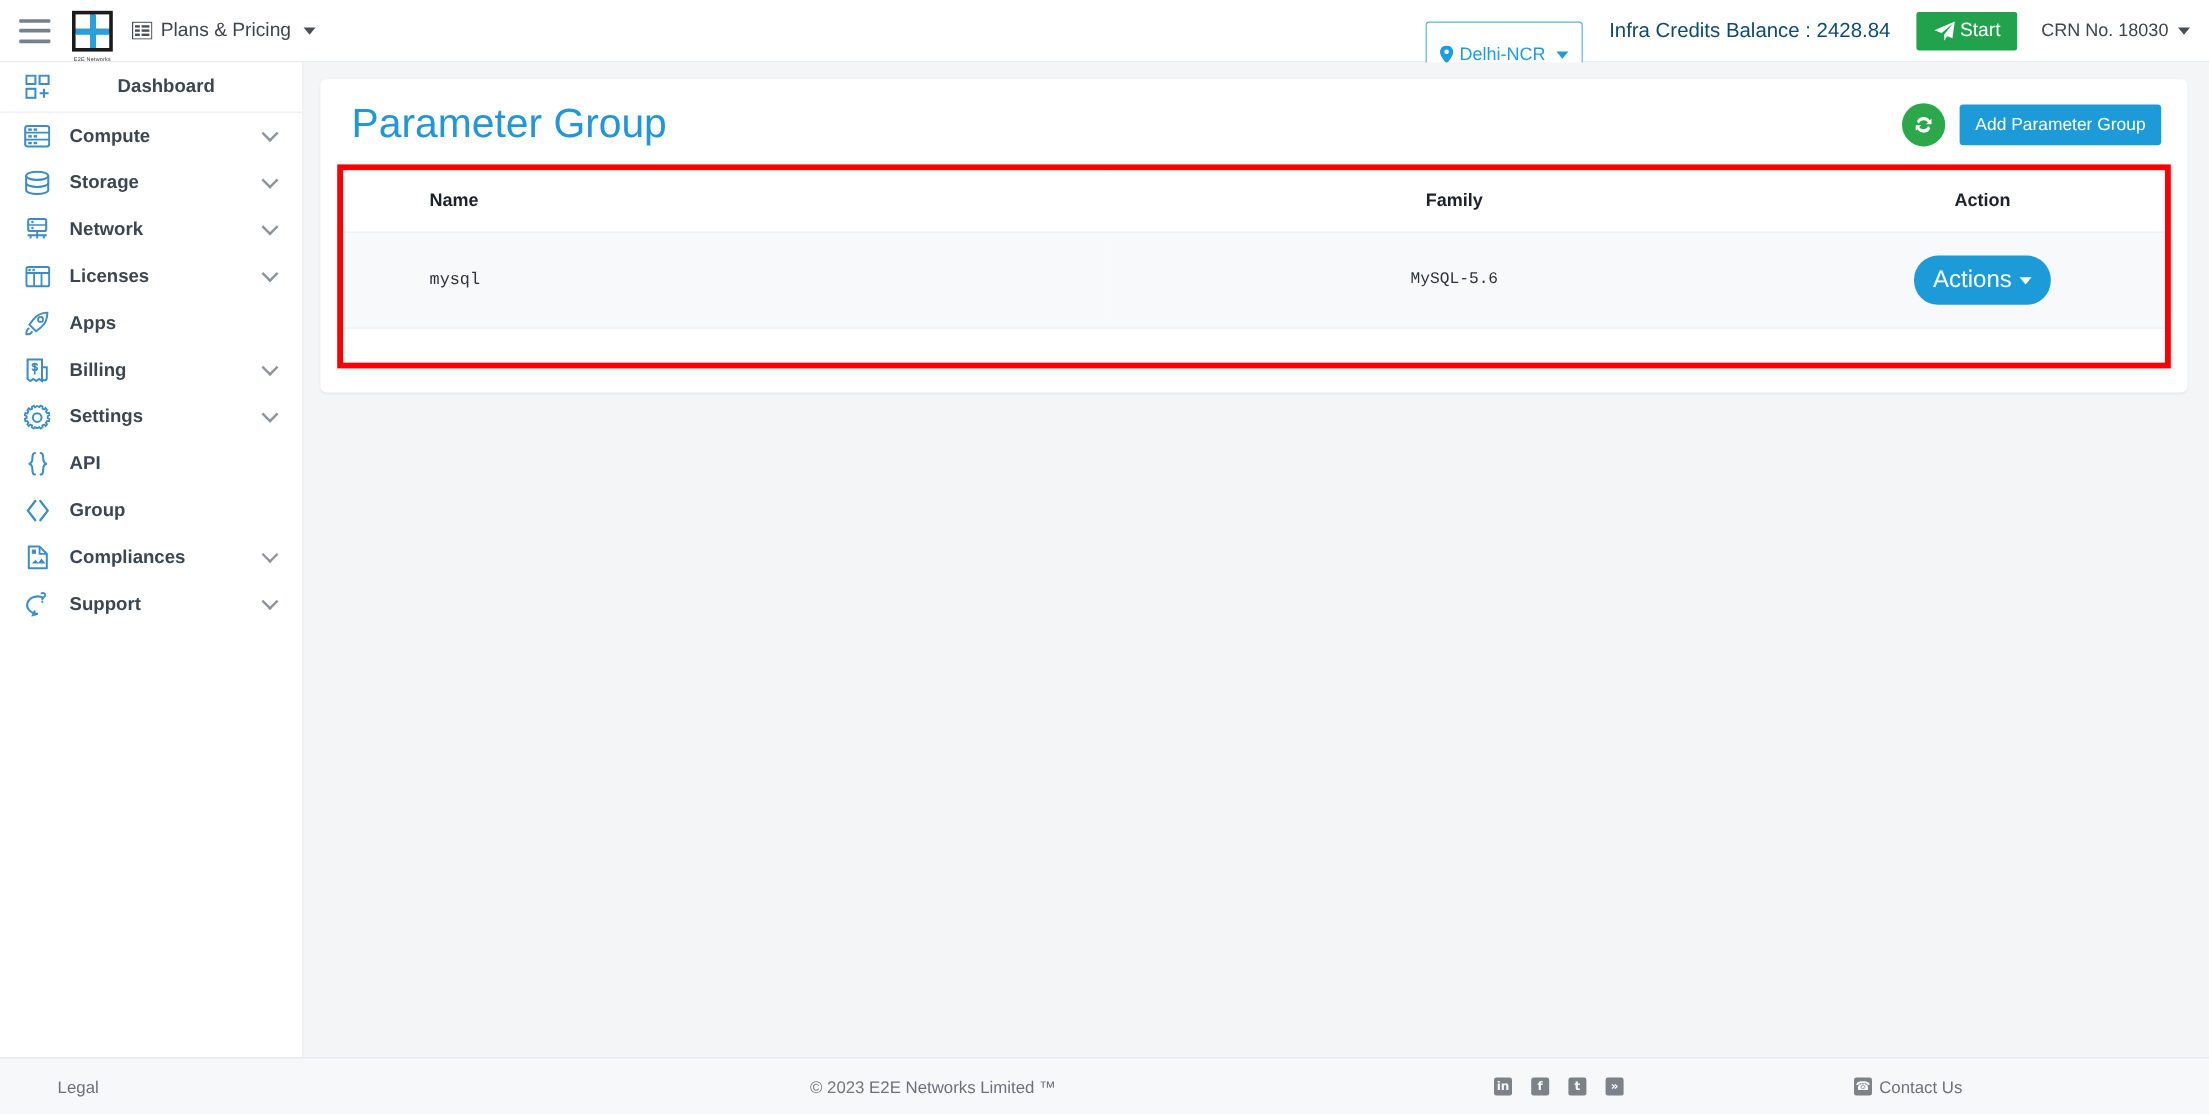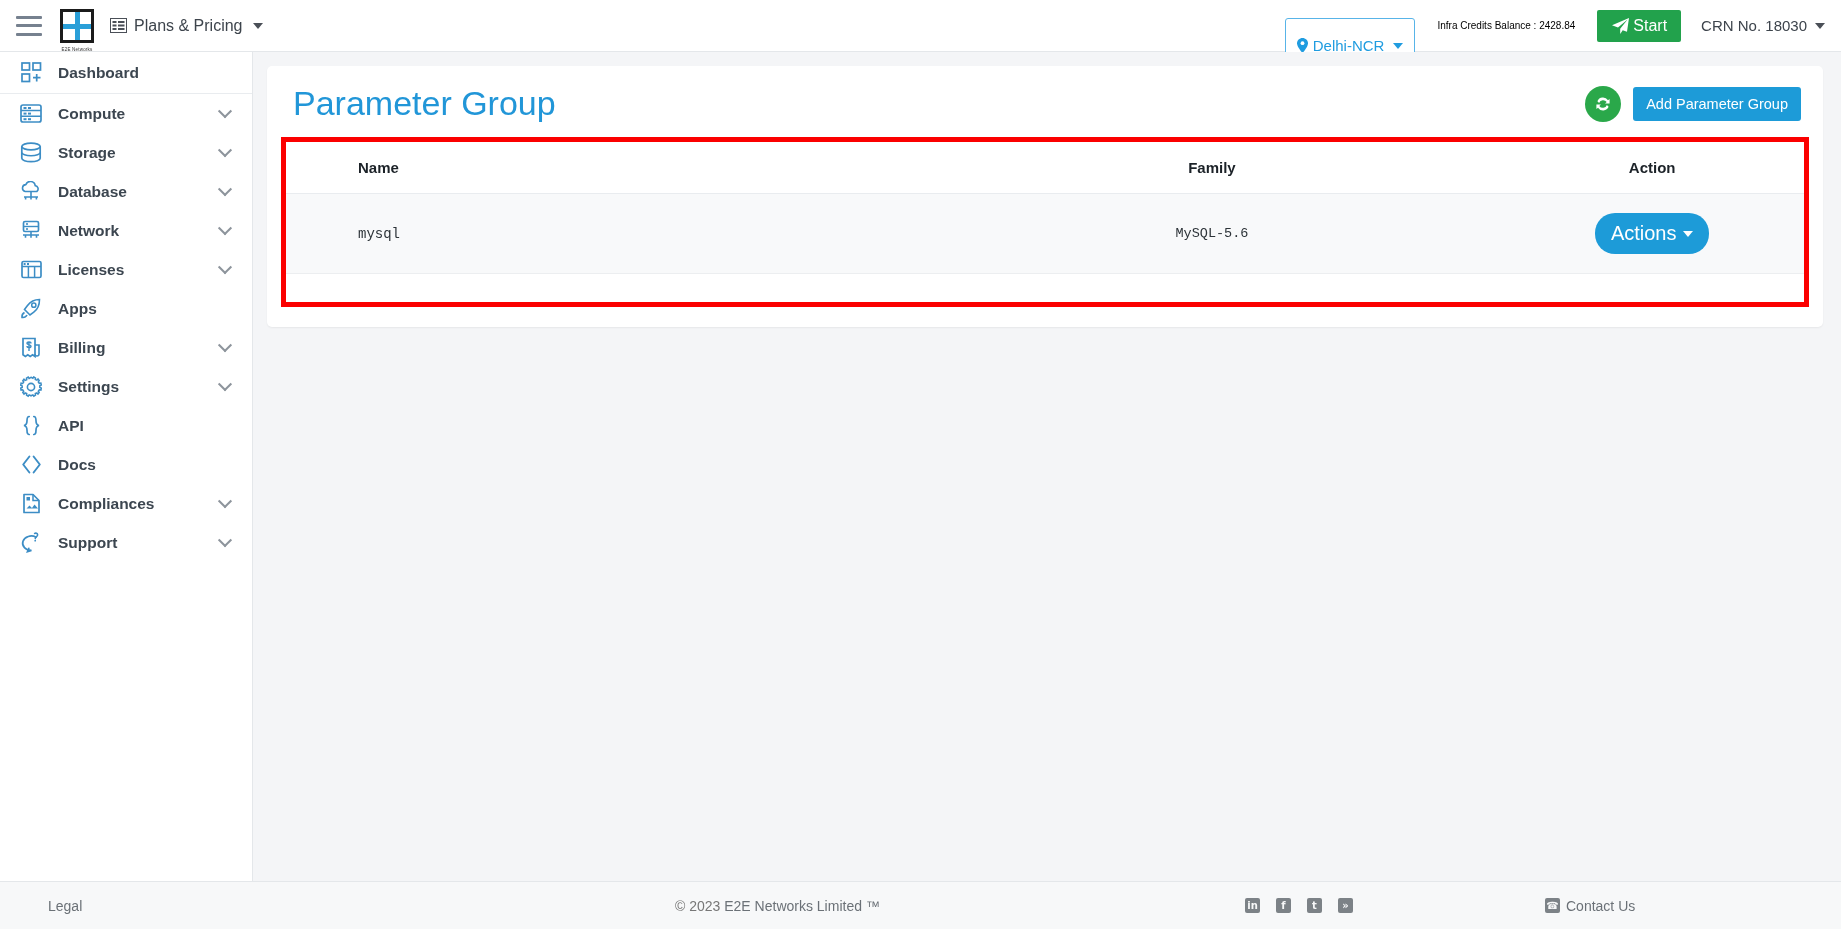--- a/index.html
+++ b/index.html
@@ -49,21 +49,21 @@
   .topbar-right {
     margin-left: auto; display: flex; align-items: center; height: 100%;
   }
   .region-pill {
     display: flex; align-items: center; gap: 5px;
     border: 1px solid #58b4e8; color: #1f9ce0; background: #fff;
     padding: 18px 11px; font-size: 15px; border-radius: 3px; cursor: pointer; margin-top: 40px;
   }
   .region-pill .caret { width: 0; height: 0; border-left: 5px solid transparent;
                         border-right: 5px solid transparent; border-top: 6px solid #1f9ce0; margin-left: 4px; }
-  .credits { font-size: 10px; color: #000000; margin-left: 22px; white-space: nowrap; }
+  .credits { font-size: 17px; color: #0c4a6e; margin-left: 22px; white-space: nowrap; }
   .start-btn {
     margin-left: 22px; background: #22a24c; color: #fff;
     display: flex; align-items: center; gap: 3px;
     padding: 7px 14px; font-size: 16px; cursor: pointer; border-radius: 2px;
   }
   .crn {
     margin-left: 20px; margin-right: 16px; font-size: 15px; color: #3d444c;
     display: flex; align-items: center; gap: 8px; cursor: pointer;
   }
   .crn .caret { width: 0; height: 0; border-left: 5px solid transparent;
@@ -72,21 +72,21 @@
   
   .sidebar {
     position: absolute; top: 52px; left: 0; width: 253px; height: 829px;
     background: #ffffff; border-right: 1px solid #e4e7ea;
     padding-top: 0;
   }
   .nav-item {
     display: flex; align-items: center; height: 39px; padding-left: 18px;
     cursor: pointer; position: relative;
   }
-  .nav-item.first { border-bottom: 1px solid #e9ecef; height: 42px; }
+  .nav-item.first { border-bottom: 1px solid #e9ecef; height: 42px; gap: 40px; }
   .nav-icon { width: 26px; height: 26px; flex: 0 0 26px; display: flex; align-items: center; justify-content: center; }
   .nav-label { margin-left: 14px; font-size: 15.5px; font-weight: bold; color: #3c4650; }
   .nav-chev {
     position: absolute; right: 22px; width: 10px; height: 10px;
     border-right: 2px solid #8d949c; border-bottom: 2px solid #8d949c;
     transform: rotate(45deg) translate(-2px,-2px);
   }
 
   
   .main {
@@ -261,30 +261,20 @@
       <svg width="22" height="21" viewBox="0 0 22 21">
         <ellipse cx="11" cy="4.5" rx="9.2" ry="3.4" fill="none" stroke="#3c8dc5" stroke-width="1.7"></ellipse>
         <path d="M1.8 4.5v11.8c0 1.9 4.1 3.4 9.2 3.4s9.2-1.5 9.2-3.4V4.5" fill="none" stroke="#3c8dc5" stroke-width="1.7"></path>
         <path d="M1.8 10.4c0 1.9 4.1 3.4 9.2 3.4s9.2-1.5 9.2-3.4" fill="none" stroke="#3c8dc5" stroke-width="1.6"></path>
       </svg>
     </span>
     <span class="nav-label">Storage</span>
     <span class="nav-chev"></span>
   </div>
 
-  <div class="nav-item">
-    <span class="nav-icon">
-      <svg width="22" height="21" viewBox="0 0 22 21">
-        <path d="M5.2 10.5a3.5 3.5 0 0 1 .6-6.9 4.9 4.9 0 0 1 9.4 1 3.3 3.3 0 0 1 1.6 5.9z" fill="none" stroke="#3c8dc5" stroke-width="1.6"></path>
-        <path d="M11 10.5v5.3M4 16h14M5.6 16v2.6M11 16v2.6M16.4 16v2.6" stroke="#3c8dc5" stroke-width="1.6" fill="none"></path>
-      </svg>
-    </span>
-    <span class="nav-label">Database</span>
-    <span class="nav-chev"></span>
-  </div>
 
   <div class="nav-item">
     <span class="nav-icon">
       <svg width="22" height="21" viewBox="0 0 22 21">
         <rect x="3.5" y="1.5" width="15" height="10" rx="1.5" fill="none" stroke="#3c8dc5" stroke-width="1.7"></rect>
         <path d="M3.5 6.5h15" stroke="#3c8dc5" stroke-width="1.4"></path>
         <circle cx="7" cy="4" r="1.1" fill="#3c8dc5"></circle>
         <circle cx="7" cy="9" r="1.1" fill="#3c8dc5"></circle>
         <path d="M11 11.5v3.5M3 15h16M5.5 15v2.8M11 15v2.8M16.5 15v2.8" stroke="#3c8dc5" stroke-width="1.6" fill="none"></path>
       </svg>
@@ -350,21 +340,21 @@
     <span class="nav-label">API</span>
   </div>
 
   <div class="nav-item">
     <span class="nav-icon">
       <svg width="21" height="21" viewBox="0 0 21 21">
         <path d="M8.4 2.5L2.2 10.5l6.2 8" fill="none" stroke="#3c8dc5" stroke-width="1.9" stroke-linecap="round" stroke-linejoin="round"></path>
         <path d="M12.6 2.5l6.2 8-6.2 8" fill="none" stroke="#3c8dc5" stroke-width="1.9" stroke-linecap="round" stroke-linejoin="round"></path>
       </svg>
     </span>
-    <span class="nav-label">Docs</span>
+    <span class="nav-label">Group</span>
   </div>
 
   <div class="nav-item">
     <span class="nav-icon">
       <svg width="21" height="21" viewBox="0 0 21 21">
         <path d="M3 1.5h9l6 6v12H3z" fill="none" stroke="#3c8dc5" stroke-width="1.7" stroke-linejoin="round"></path>
         <path d="M12 1.5v6h6" fill="none" stroke="#3c8dc5" stroke-width="1.5"></path>
         <rect x="5.5" y="4" width="3.5" height="3.5" fill="#3c8dc5"></rect>
         <path d="M5.5 15.5l3-3 2.5 2.5 2.5-3.5 3.5 4z" fill="#3c8dc5"></path>
       </svg>

